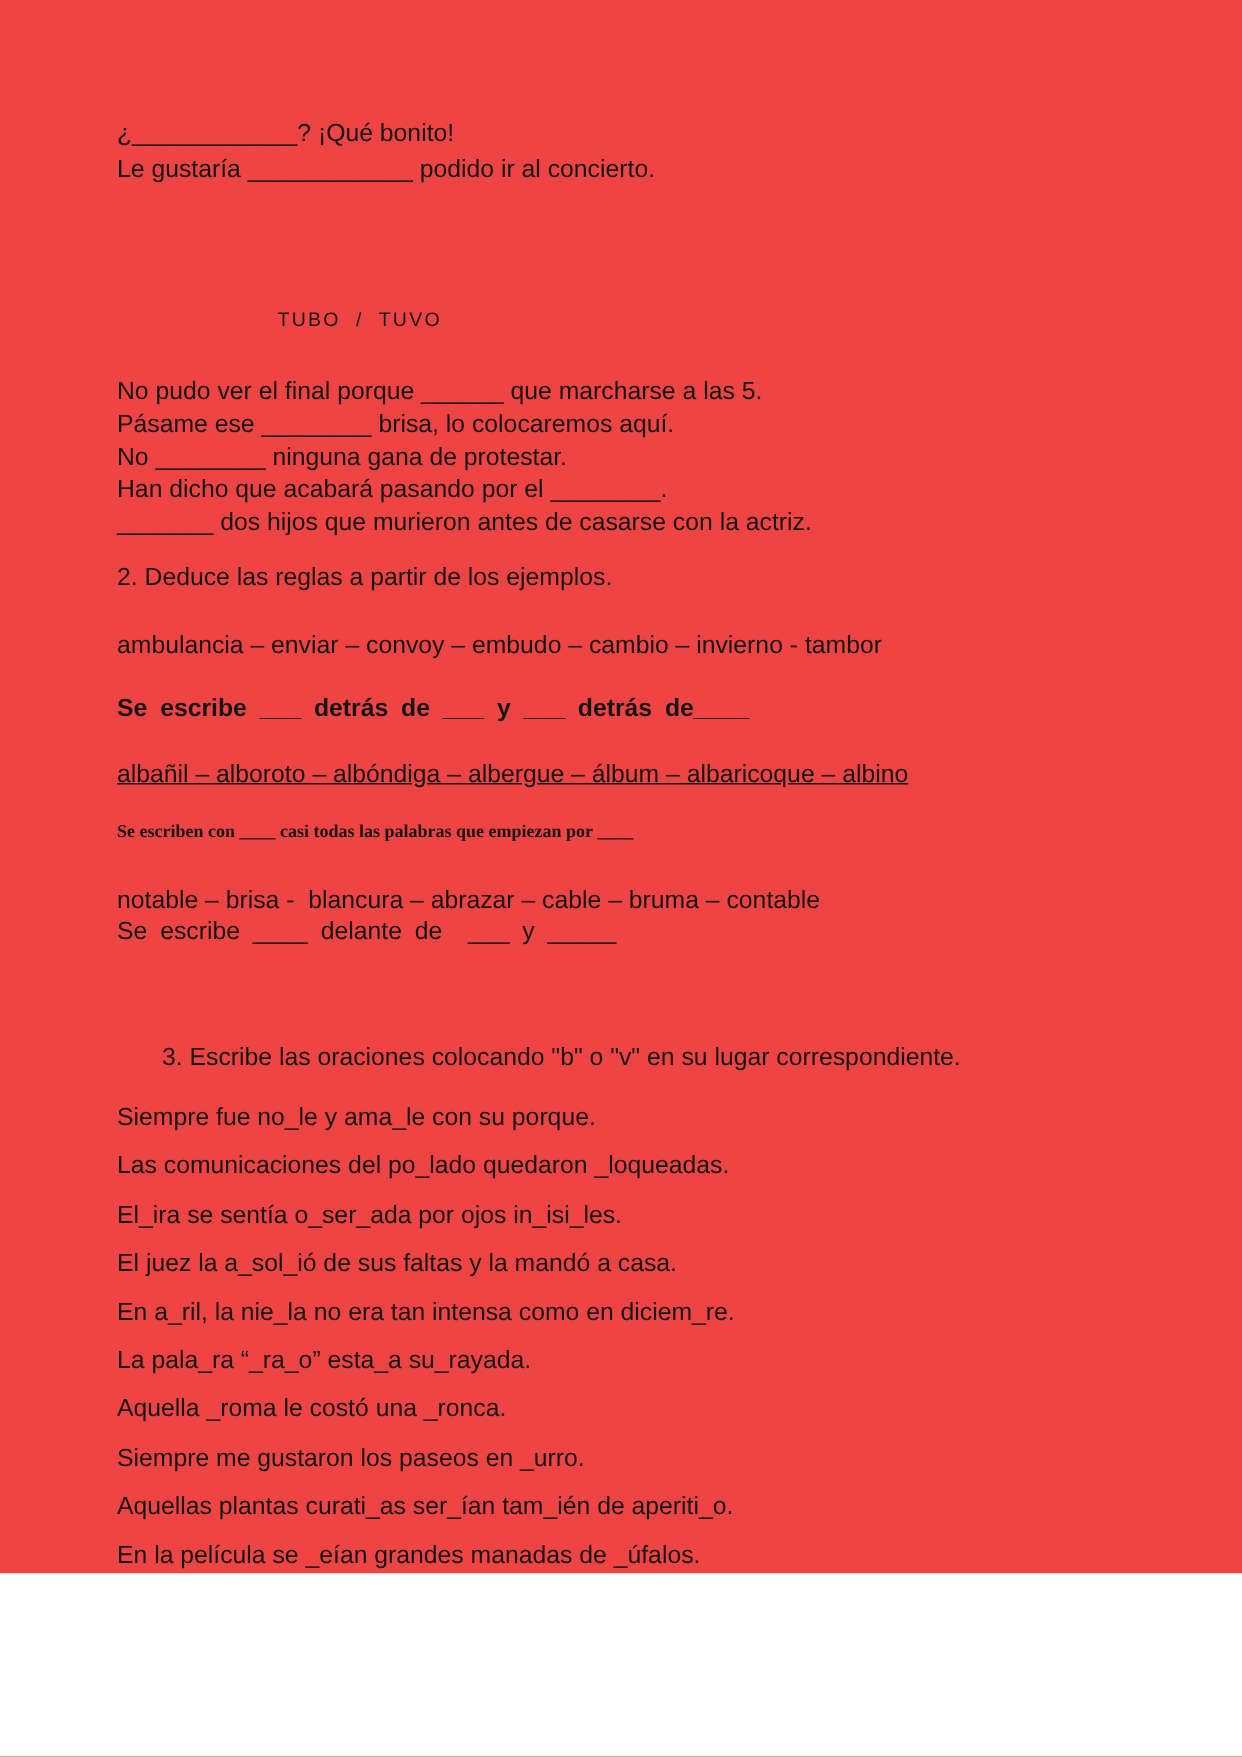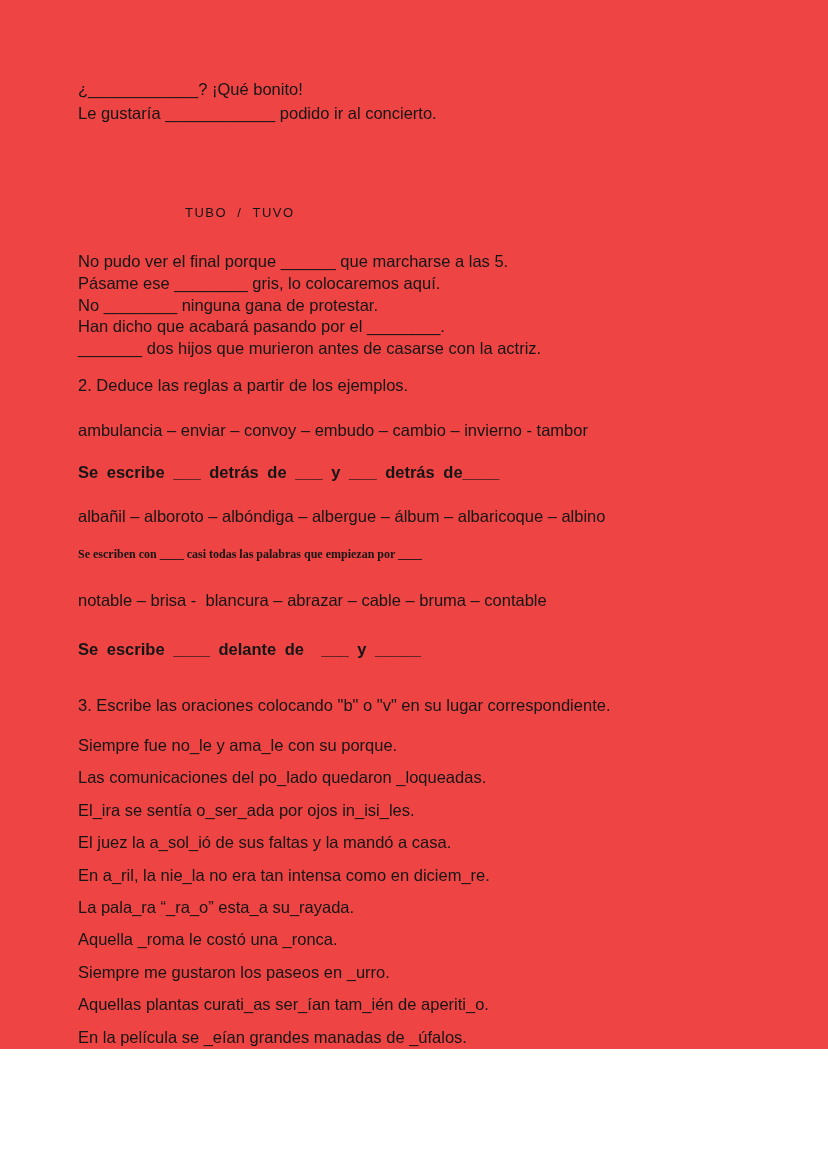--- a/index.html
+++ b/index.html
@@ -35,25 +35,25 @@
     left: 78px;
     top: 251px;
     line-height: 21.8px;
   }
 
   .abs { position: absolute; left: 78px; }
 
   .ex2-title   { top: 376px; }
   .ex2-list1   { top: 421px; }
   .ex2-rule1   { top: 463px; font-weight: bold; word-spacing: 4px; }
-  .ex2-list2   { top: 507px; }
+  .ex2-list2   { top: 507px; text-decoration: underline; }
   .ex2-rule2   { top: 547px; font-family: "Liberation Serif", serif; font-weight: bold; font-size: 12px; }
   .ex2-list3   { top: 591px; }
-  .ex2-rule3   { top: 640px; font-weight: bold; word-spacing: 4px; }
-  .ex3-title   { top: 696px; }
+  .ex2-rule3   { top: 612px; font-weight: normal; word-spacing: 4px; }
+  .ex3-title   { top: 696px; margin-left: 30px; }
 
   .ex3-sentences {
     position: absolute;
     left: 78px;
     top: 729px;
     line-height: 32.4px;
   }
 
   .page-number {
     position: absolute;
@@ -73,21 +73,21 @@
 
   <div class="intro">
     <div class="line">¿____________? ¡Qué bonito!</div>
     <div class="line">Le gustaría ____________ podido ir al concierto.</div>
   </div>
 
   <div class="tubo-heading line">TUBO  /  TUVO</div>
 
   <div class="tubo-lines">
     <div class="line">No pudo ver el final porque ______ que marcharse a las 5.</div>
-    <div class="line">Pásame ese ________ gris, lo colocaremos aquí.</div>
+    <div class="line">Pásame ese ________ brisa, lo colocaremos aquí.</div>
     <div class="line">No ________ ninguna gana de protestar.</div>
     <div class="line">Han dicho que acabará pasando por el ________.</div>
     <div class="line">_______ dos hijos que murieron antes de casarse con la actriz.</div>
   </div>
 
   <div class="abs ex2-title line">2. Deduce las reglas a partir de los ejemplos.</div>
   <div class="abs ex2-list1 line">ambulancia – enviar – convoy – embudo – cambio – invierno - tambor</div>
   <div class="abs ex2-rule1 line">Se escribe ___ detrás de ___ y ___ detrás de____</div>
   <div class="abs ex2-list2 line">albañil – alboroto – albóndiga – albergue – álbum – albaricoque – albino</div>
   <div class="abs ex2-rule2 line">Se escriben con ____ casi todas las palabras que empiezan por ____</div>

